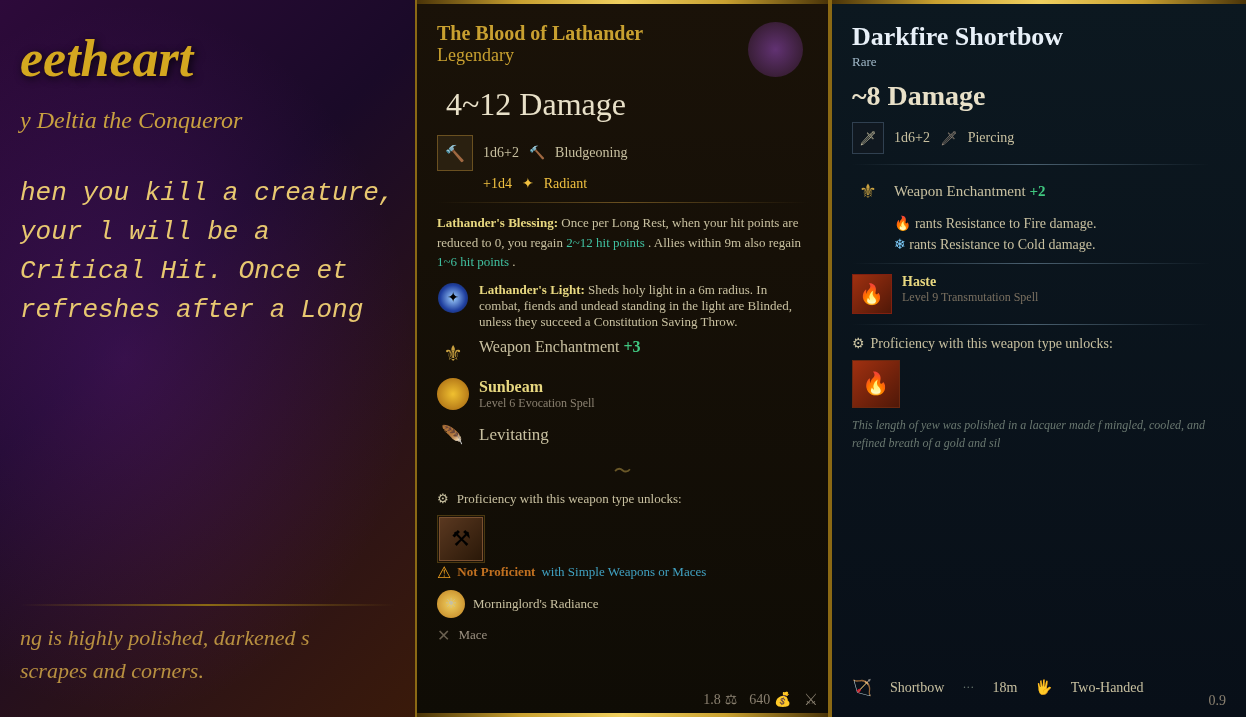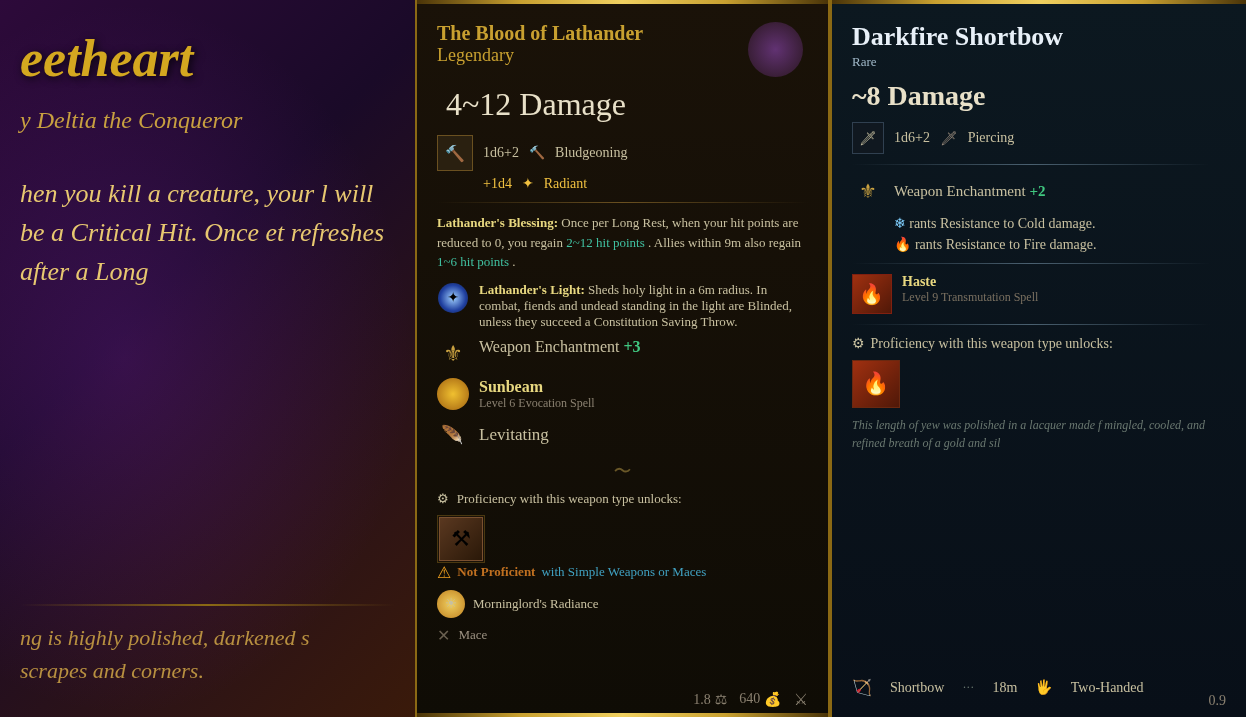--- a/index.html
+++ b/index.html
@@ -47,20 +47,21 @@
       font-size: 24px;
       color: #c8a040;
       margin-bottom: 40px;
       font-style: italic;
     }
     .panel-left-body {
       font-size: 26px;
       color: #e8c870;
       line-height: 1.5;
       font-style: italic;
+      font-family: Liberation Mono, monospace;
     }
     .panel-left-footer {
       position: absolute;
       bottom: 30px;
       left: 20px;
       right: 20px;
     }
     .panel-left-footer-text {
       font-size: 22px;
       color: #b89040;
@@ -275,36 +276,36 @@
       margin-top: 4px;
     }
     .weapon-type-x {
       font-size: 16px;
       color: #6a6050;
     }
     .panel-middle-footer {
       position: absolute;
       bottom: 8px;
       left: 20px;
-      right: 20px;
+      right: 10px;
       display: flex;
       align-items: center;
       justify-content: flex-end;
       gap: 12px;
       font-size: 14px;
       color: #8a8070;
     }
     .footer-weight {
       display: flex;
       align-items: center;
       gap: 4px;
     }
     .footer-gold {
       display: flex;
-      align-items: flex-start;
+      align-items: center;
       gap: 4px;
     }
     .item-icon-area {
       width: 60px;
       height: 60px;
       position: relative;
     }
     .item-icon-bg {
       width: 55px;
       height: 55px;
@@ -653,26 +654,26 @@
 
     <div class="right-enchant-row">
       <div class="right-enchant-icon" style="color:#c8a040;">⚜</div>
       <div class="right-enchant-label">
         <span>Weapon Enchantment</span>
         <span class="right-enchant-plus">+2</span>
       </div>
     </div>
 
     <div class="right-resist-text">
+      <span style="color:#ff6020;">🔥</span>
+      <span>rants Resistance to Fire damage.</span>
+    </div>
+    <div class="right-resist-text">
       <span style="color:#80d0ff;">❄</span>
       <span>rants Resistance to Cold damage.</span>
-    </div>
-    <div class="right-resist-text">
-      <span style="color:#ff6020;">🔥</span>
-      <span>rants Resistance to Fire damage.</span>
     </div>
 
     <div class="right-divider"></div>
 
     <div class="right-haste-row">
       <div class="right-haste-icon">🔥</div>
       <div>
         <div class="right-haste-text">Haste</div>
         <div class="right-haste-subtitle">Level 9 Transmutation Spell</div>
       </div>

